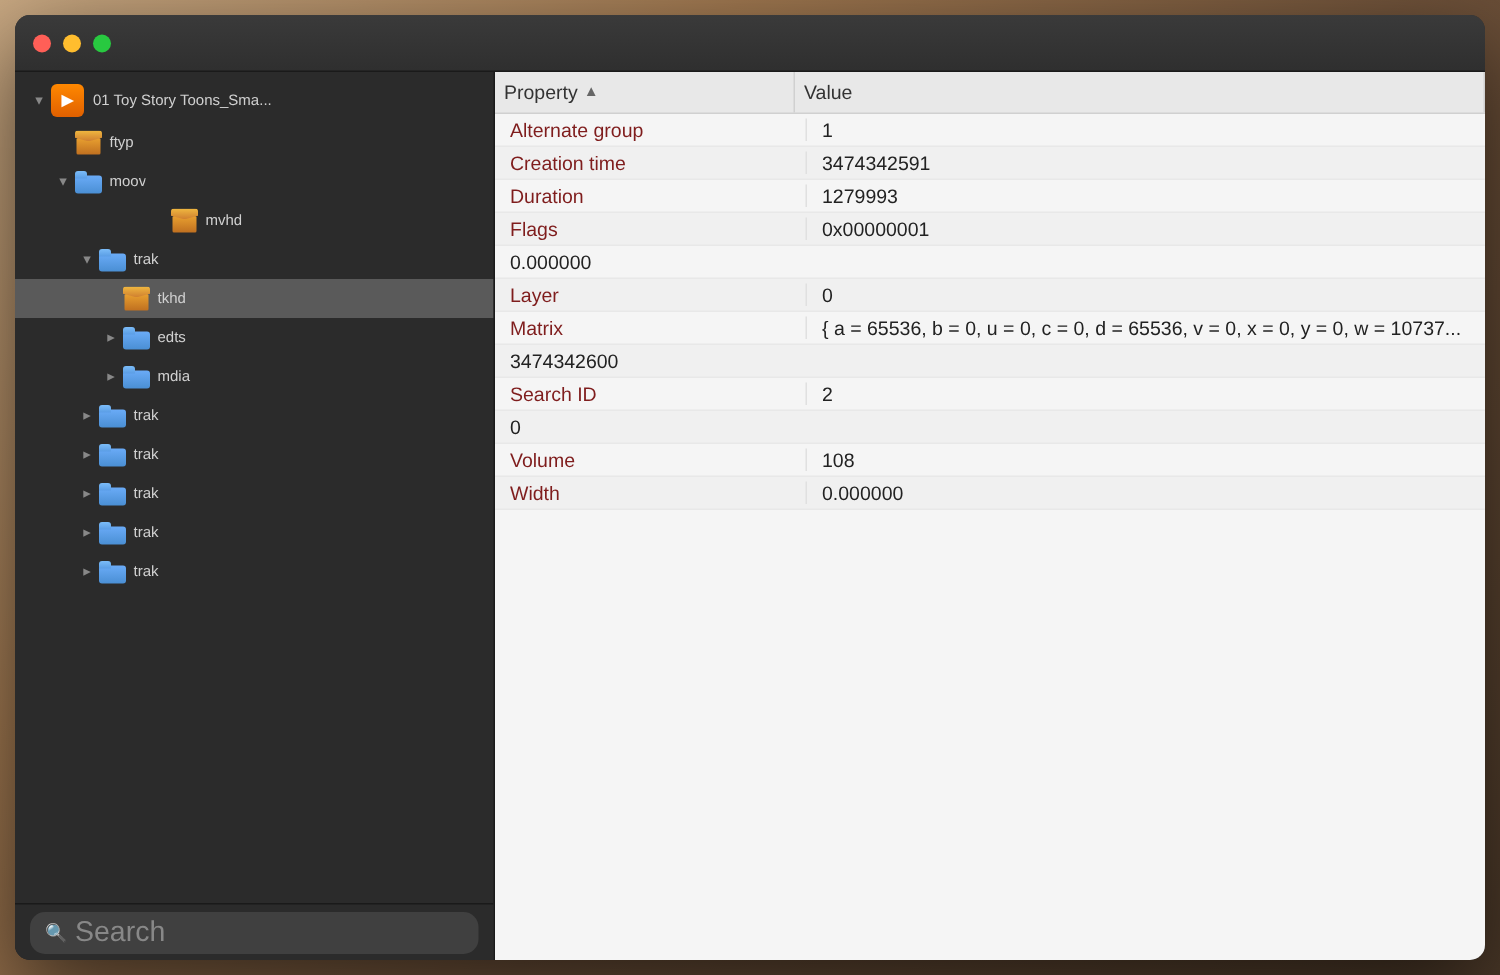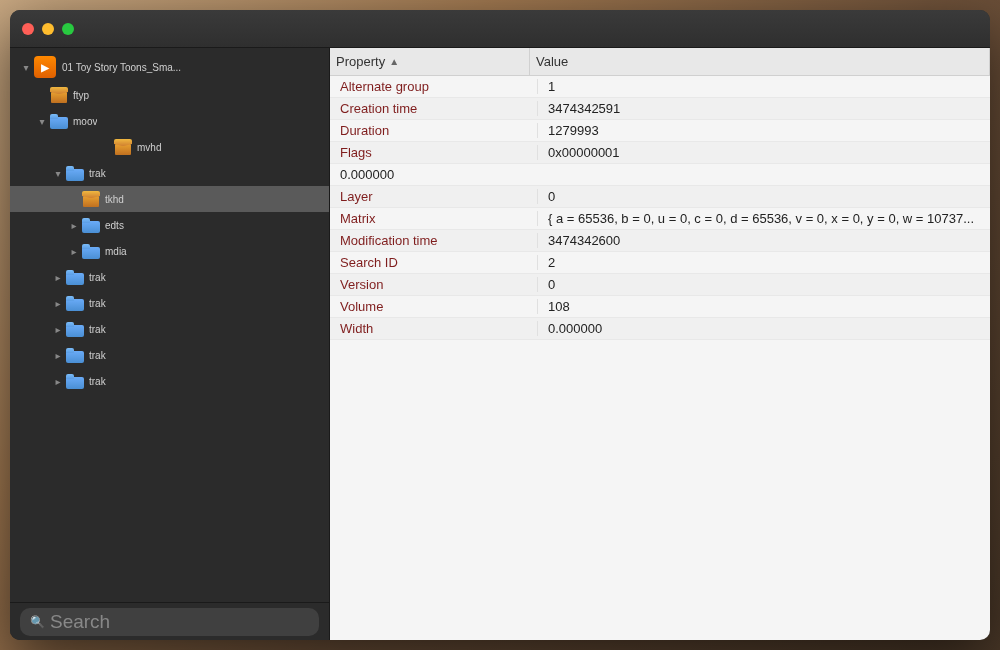--- a/index.html
+++ b/index.html
@@ -523,29 +523,27 @@
           </div>
           <div class="prop-row">
             <span class="prop-name">Layer</span>
             <span class="prop-value">0</span>
           </div>
           <div class="prop-row">
             <span class="prop-name">Matrix</span>
             <span class="prop-value">{ a = 65536, b = 0, u = 0, c = 0, d = 65536, v = 0, x = 0, y = 0, w = 10737...</span>
           </div>
           <div class="prop-row">
-            <span class="prop-name">Modification time</span>
             <span class="prop-value">3474342600</span>
           </div>
           <div class="prop-row">
             <span class="prop-name">Search ID</span>
             <span class="prop-value">2</span>
           </div>
           <div class="prop-row">
-            <span class="prop-name">Version</span>
             <span class="prop-value">0</span>
           </div>
           <div class="prop-row">
             <span class="prop-name">Volume</span>
             <span class="prop-value">108</span>
           </div>
           <div class="prop-row">
             <span class="prop-name">Width</span>
             <span class="prop-value">0.000000</span>
           </div>

